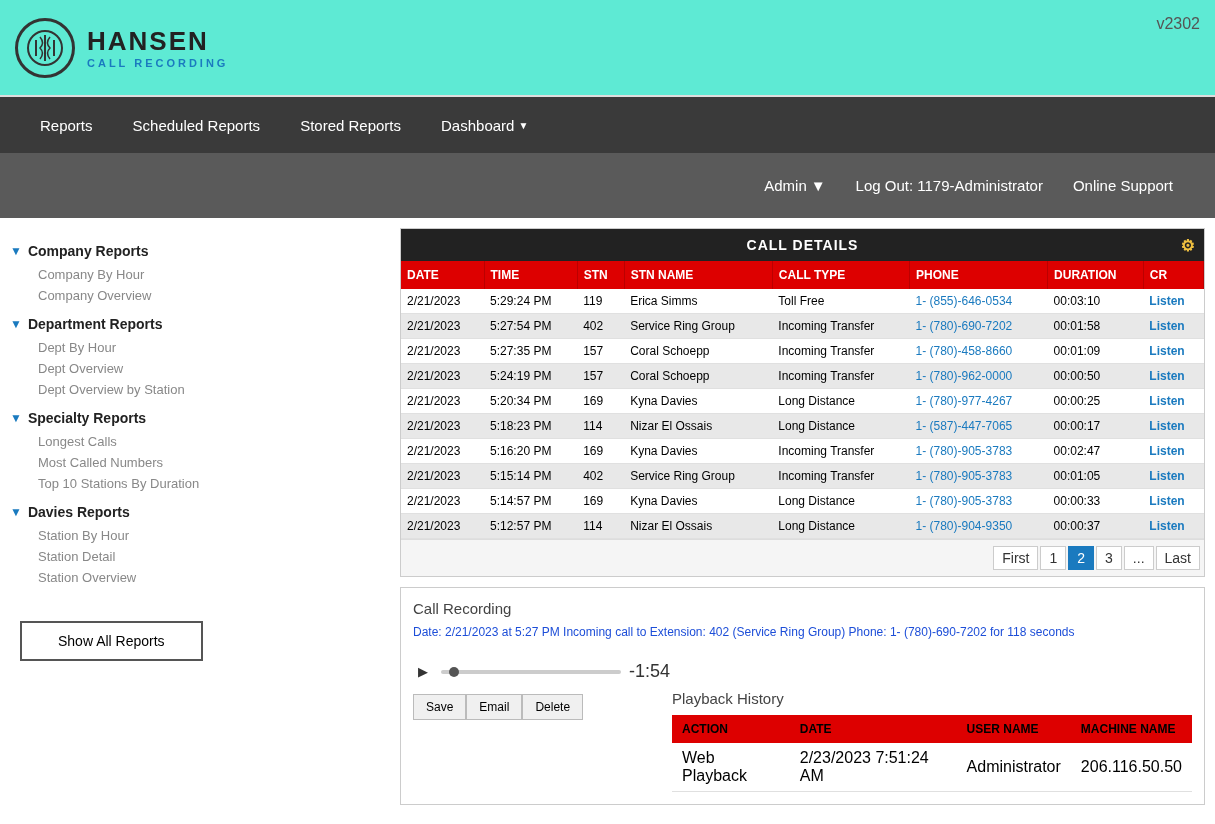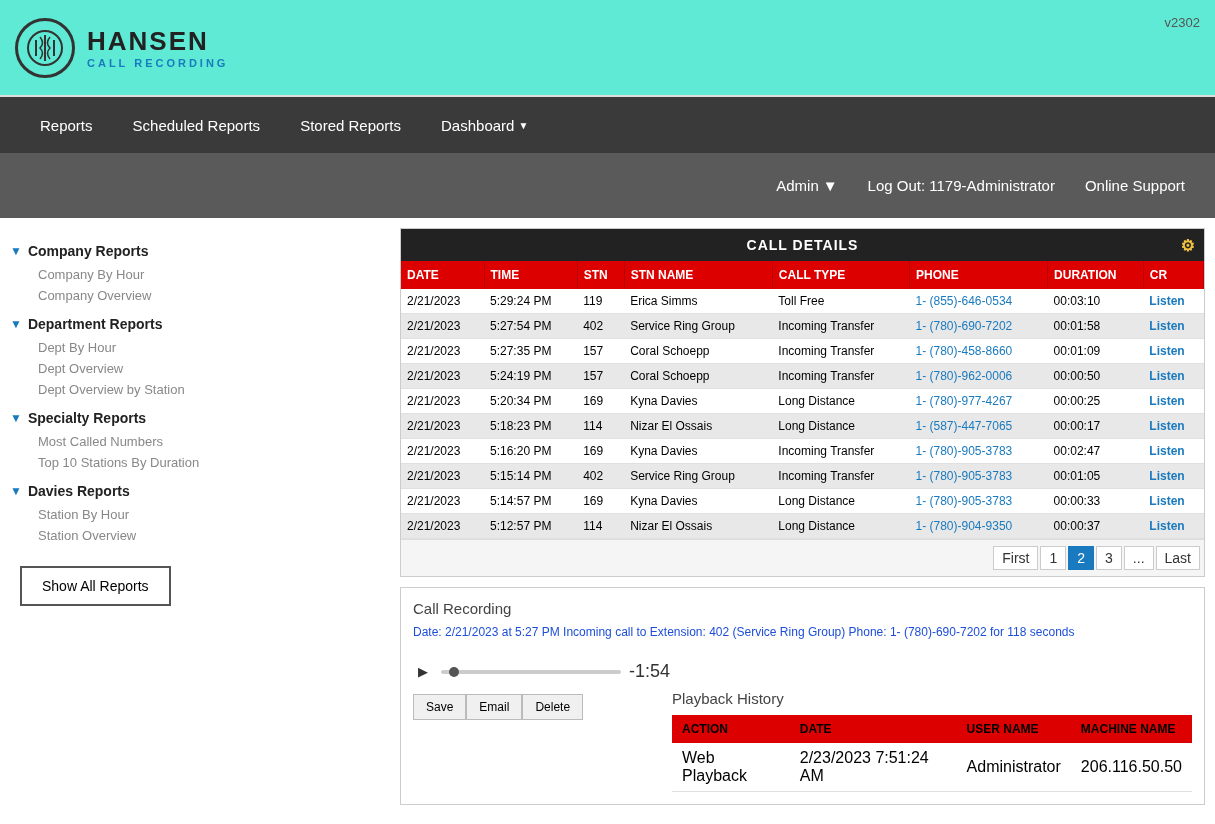--- a/index.html
+++ b/index.html
@@ -6,42 +6,42 @@
     body { font-family: Arial, sans-serif; font-size: 13px; background: #fff; width: 1215px; min-height: 824px; overflow-x: hidden; }
 
     
     #header { display: flex; align-items: center; padding: 10px 15px; background: #5eead4; border-bottom: 2px solid #ddd; height: 97px; }
     #logo-area { display: flex; align-items: center; gap: 12px; }
     #logo-circle { width: 60px; height: 60px; border-radius: 50%; border: 3px solid #333; display: flex; align-items: center; justify-content: center; }
     #logo-circle svg { width: 38px; height: 38px; }
     #brand-text { display: flex; flex-direction: column; }
     #brand-name { font-size: 26px; font-weight: 900; color: #222; letter-spacing: 2px; }
     #brand-sub { font-size: 11px; font-weight: 700; color: #1a7abf; letter-spacing: 3px; }
-    #version { margin-left: auto; font-size: 13px; color: #555; align-self: flex-start; padding-top: 5px; }
+    #version { margin-left: auto; font-size: 16px; color: #555; align-self: flex-start; padding-top: 5px; }
 
     
     #navbar { background: #3a3a3a; display: flex; align-items: center; padding: 0 20px; height: 56px; }
     #navbar a { color: #fff; text-decoration: none; font-size: 15px; padding: 0 20px; cursor: pointer; }
     #dashboard-item { display: flex; align-items: center; gap: 4px; }
     #dashboard-arrow { color: #fff; font-size: 10px; }
 
     
-    #secondary-nav { background: #5a5a5a; display: flex; align-items: center; justify-content: flex-end; padding: 0 30px; height: 65px; gap: 30px; }
+    #secondary-nav { background: #5a5a5a; display: flex; align-items: center; justify-content: flex-end; padding: 0 42px; height: 65px; gap: 30px; }
     #secondary-nav a { color: #fff; text-decoration: none; font-size: 15px; cursor: pointer; }
     #admin-item { display: flex; align-items: center; gap: 4px; }
 
     
     #main { display: flex; min-height: 662px; }
 
     
     #sidebar { width: 390px; padding: 15px 10px; flex-shrink: 0; }
     .sidebar-section-header { display: flex; align-items: center; gap: 6px; font-size: 14px; font-weight: 700; color: #222; margin: 10px 0 5px 0; cursor: pointer; }
     .sidebar-arrow { color: #1a7abf; font-size: 12px; }
     .sidebar-item { padding: 3px 0 3px 28px; font-size: 13px; color: #888; cursor: pointer; }
-    #show-all-btn { margin: 20px 10px 10px 10px; border: 2px solid #555; background: #fff; padding: 10px 20px; font-size: 14px; cursor: pointer; font-weight: 400; }
+    #show-all-btn { margin: 33px 10px 10px 10px; border: 2px solid #555; background: #fff; padding: 10px 36px; font-size: 14px; cursor: pointer; font-weight: 400; }
 
     
     #content { flex: 1; padding: 10px; }
 
     
     #call-details-container { border: 1px solid #ccc; margin-bottom: 10px; }
     #call-details-header { background: #222; color: #fff; text-align: center; padding: 8px; font-size: 14px; font-weight: 700; letter-spacing: 1px; display: flex; align-items: center; justify-content: center; position: relative; }
     #gear-icon-header { position: absolute; right: 8px; top: 50%; transform: translateY(-50%); color: #f0c040; font-size: 16px; }
     table { width: 100%; border-collapse: collapse; }
     #call-details-table th { background: #d00; color: #fff; padding: 7px 6px; font-size: 12px; font-weight: 700; text-align: left; border-right: 1px solid #b00; }
@@ -139,29 +139,31 @@
     </div>
     <div class="sidebar-item">Dept By Hour</div>
     <div class="sidebar-item">Dept Overview</div>
     <div class="sidebar-item">Dept Overview by Station</div>
 
     
     <div class="sidebar-section-header">
       <span class="sidebar-arrow">▼</span>
       <span>Specialty Reports</span>
     </div>
+    <div class="sidebar-item">Longest Calls</div>
     <div class="sidebar-item">Most Called Numbers</div>
     <div class="sidebar-item">Top 10 Stations By Duration</div>
 
     
     <div class="sidebar-section-header">
       <span class="sidebar-arrow">▼</span>
       <span>Davies Reports</span>
     </div>
     <div class="sidebar-item">Station By Hour</div>
+    <div class="sidebar-item">Station Detail</div>
     <div class="sidebar-item">Station Overview</div>
 
     <button id="show-all-btn">Show All Reports</button>
   </div>
 
   <div id="content">
 
     <div id="call-details-container">
       <div id="call-details-header">
         <span>CALL DETAILS</span>
@@ -210,21 +212,21 @@
     <td><a class="phone-link" href="#">1- (780)-458-8660</a></td>
     <td>00:01:09</td>
     <td><a class="listen-link" href="#">Listen</a></td>
   </tr>
             <tr>
     <td>2/21/2023</td>
     <td>5:24:19 PM</td>
     <td>157</td>
     <td>Coral Schoepp</td>
     <td>Incoming Transfer</td>
-    <td><a class="phone-link" href="#">1- (780)-962-0006</a></td>
+    <td><a class="phone-link" href="#">1- (780)-962-0000</a></td>
     <td>00:00:50</td>
     <td><a class="listen-link" href="#">Listen</a></td>
   </tr>
             <tr>
     <td>2/21/2023</td>
     <td>5:20:34 PM</td>
     <td>169</td>
     <td>Kyna Davies</td>
     <td>Long Distance</td>
     <td><a class="phone-link" href="#">1- (780)-977-4267</a></td>

